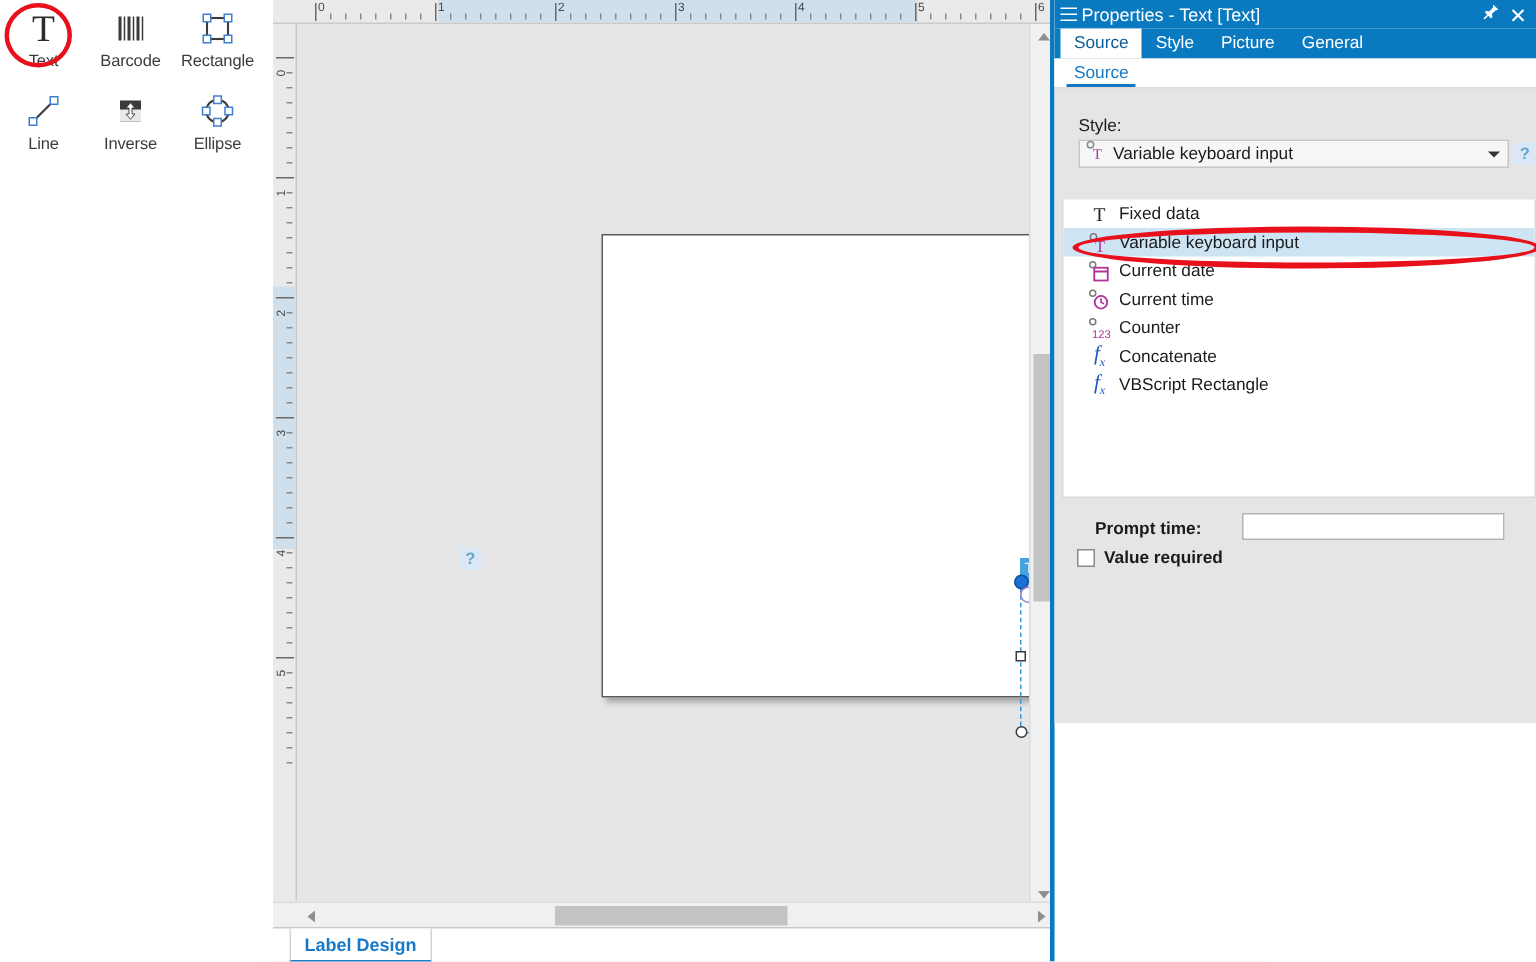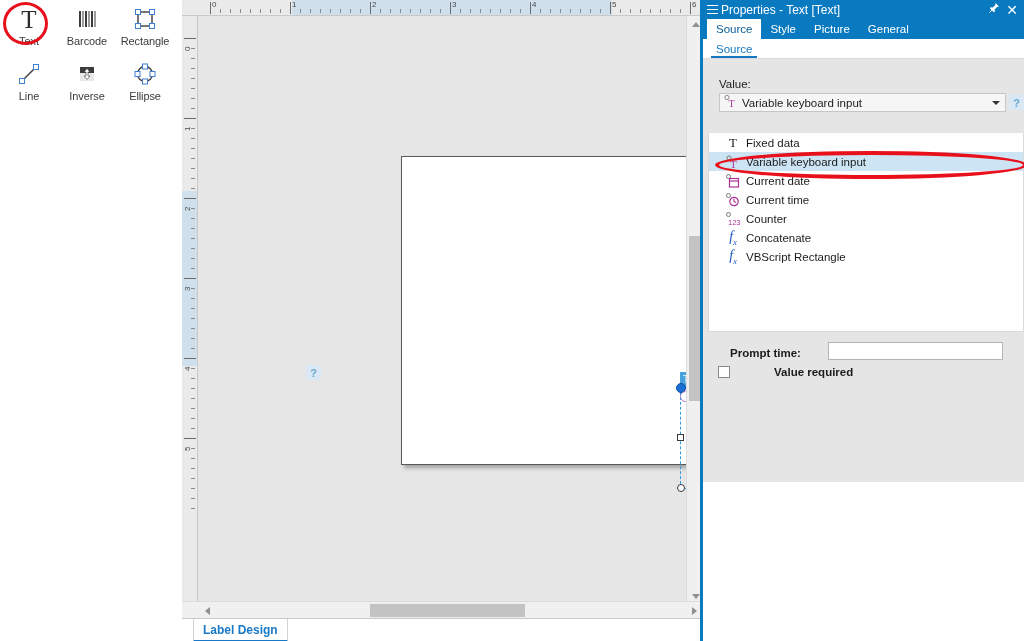--- a/index.html
+++ b/index.html
@@ -311,21 +311,21 @@
     pointer-events: none;
   }
 
   #prompt-label { position: absolute; left: 730px; top: 347px; }
   #prompt-input {
     position: absolute; left: 828px; top: 342px; width: 175px; height: 18px;
     background: #ffffff; border: 1px solid #b4b4b4;
   }
   #value-required {
     position: absolute; left: 718px; top: 366px;
-    display: flex; align-items: center; gap: 38px;
+    display: flex; align-items: center;
   }
   #value-required .cbx {
     width: 12px; height: 12px; border: 1px solid #8a8a8a;
     background: #ffffff; margin-right: 6px;
   }
 </style>
 </head>
 <body>
 
 <div id="root">
@@ -610,21 +610,21 @@
       <div class="ptab">Style</div>
       <div class="ptab">Picture</div>
       <div class="ptab">General</div>
     </div>
 
     <div id="subtabbar">
       <div class="subtab">Source</div>
     </div>
     <div id="sub-sep"></div>
 
-    <div class="lbl" id="data-label">Value:</div>
+    <div class="lbl" id="data-label">Style:</div>
 
     <div id="data-combo">
       <div class="dc-icon">
         <svg width="16" height="14" viewBox="0 0 16 14">
           <circle cx="4" cy="3.5" r="2.1" fill="none" stroke="#8a8a8a" stroke-width="1"></circle>
           <text x="5.5" y="13" font-family="Liberation Serif, serif" font-size="10" fill="#b0329a">T</text>
         </svg>
       </div>
       <div class="dc-text">Variable keyboard input</div>
       <div class="dc-arrow">

